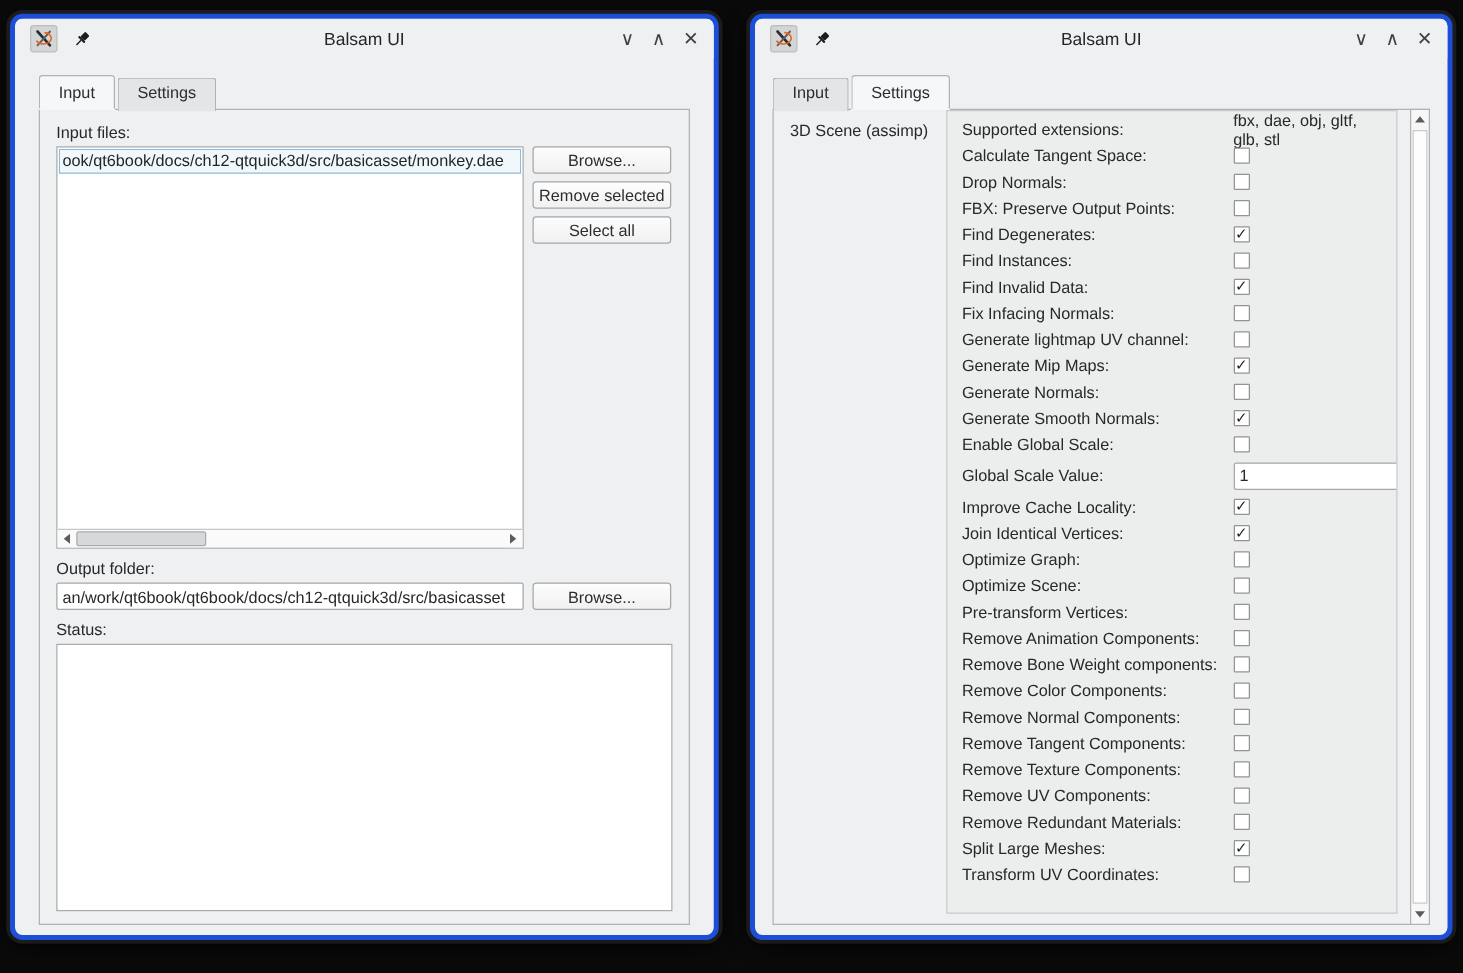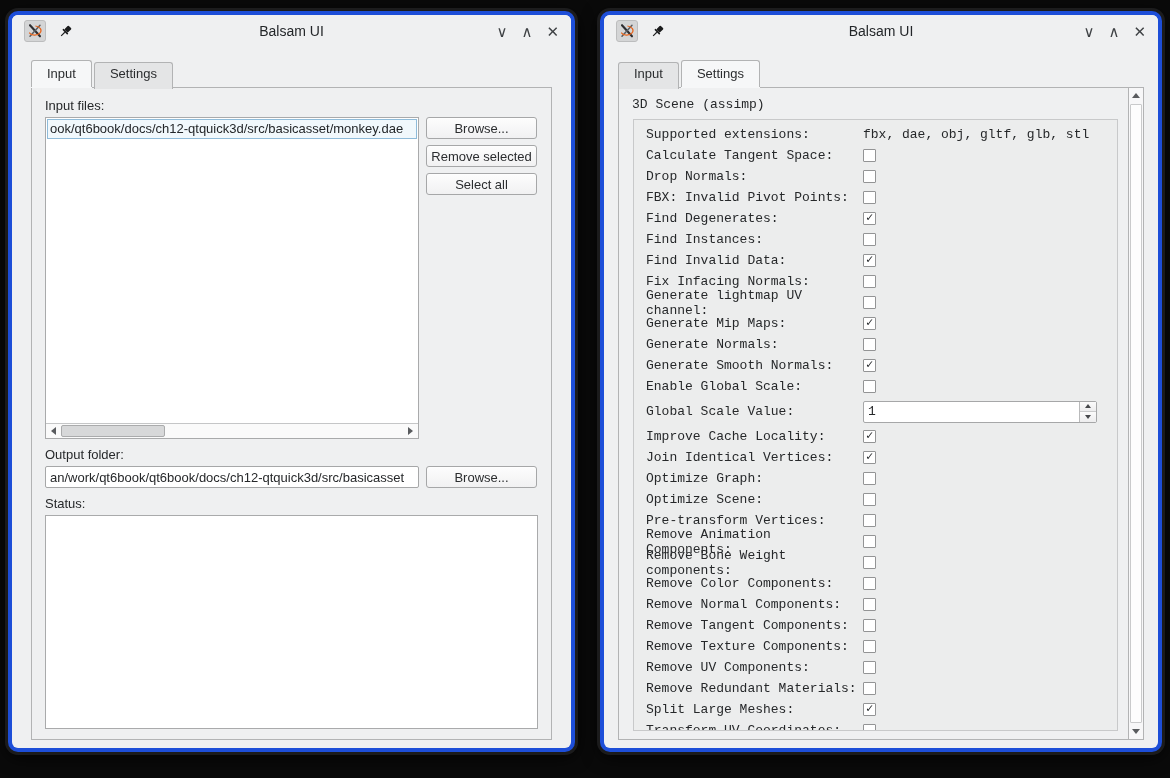--- a/index.html
+++ b/index.html
@@ -98,21 +98,21 @@
   .tri-up-sm   { border-left:3px solid transparent; border-right:3px solid transparent; border-bottom:4px solid #46484b; }
   .tri-down-sm { border-left:3px solid transparent; border-right:3px solid transparent; border-top:4px solid #46484b; }
   .section-gap { margin-top:8px; }
   .out-row { display:flex; gap:7px; margin-top:4px; }
   .out-row .text-input { width:374px; }
   .out-row .btn { width:111px; }
   .status-box { flex:1; margin-top:4px; background:#ffffff; border:1px solid #a9aaab; }
   .convert-btn { margin-top:9px; height:21px; width:100%; }
   
   .pane-settings { padding:0; display:flex; flex-direction:column; position:relative; }
-  .settings-inner { position:absolute; left:0; top:0; right:16px; bottom:0; display:flex; flex-direction:column;font-family:Liberation Mono, monospace; }
+  .settings-inner { position:absolute; left:0; top:0; right:16px; bottom:0; display:flex; flex-direction:row; }
   .section-title { padding:9px 0 7px 13px; color:#26282a; }
   .settings-form {
     margin:0 9px 8px 14px; border:1px solid #c8c9ca; background:#eceded;
     flex:1; padding:4px 13px 0 0; overflow:hidden;
   }
   .srow { display:flex; align-items:center; height:21px; padding-left:12px; }
   .srow-label { width:217px; flex:0 0 217px; color:#26282a; }
   .srow-value { display:flex; align-items:center; }
   .srow.spin-row { height:25px; margin:2px 0; }
   .checkbox {
@@ -262,21 +262,21 @@
                 <div class="checkbox"></div>
               </div>
   </div>
             <div class="srow">
     <div class="srow-label">Drop Normals:</div>
     <div class="srow-value">
                 <div class="checkbox"></div>
               </div>
   </div>
             <div class="srow">
-    <div class="srow-label">FBX: Invalid Pivot Points:</div>
+    <div class="srow-label">FBX: Preserve Output Points:</div>
     <div class="srow-value">
                 <div class="checkbox"></div>
               </div>
   </div>
             <div class="srow">
     <div class="srow-label">Find Degenerates:</div>
     <div class="srow-value">
                 <div class="checkbox checked">✓</div>
               </div>
   </div>

